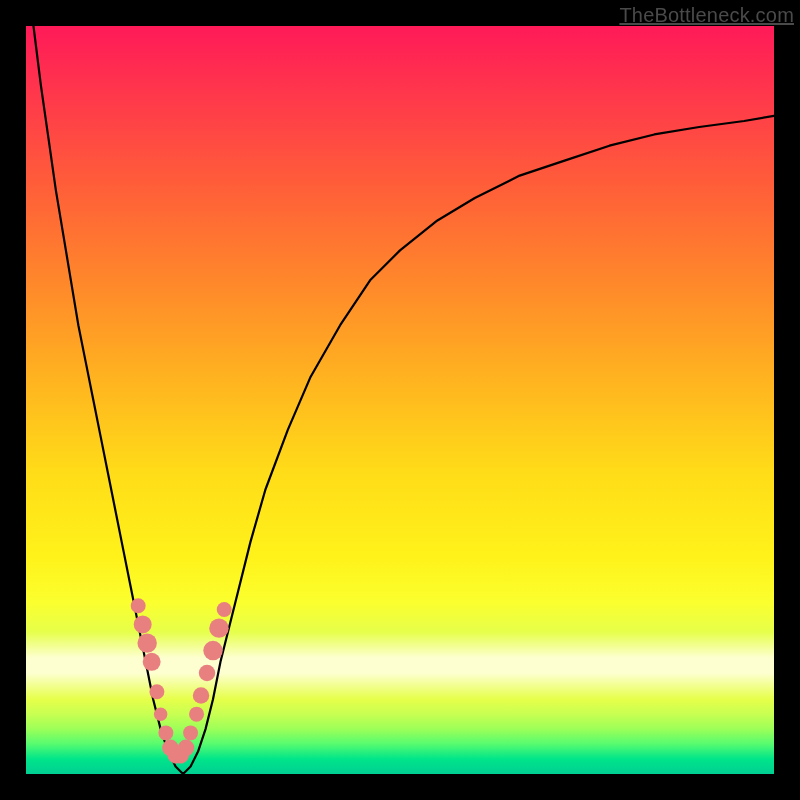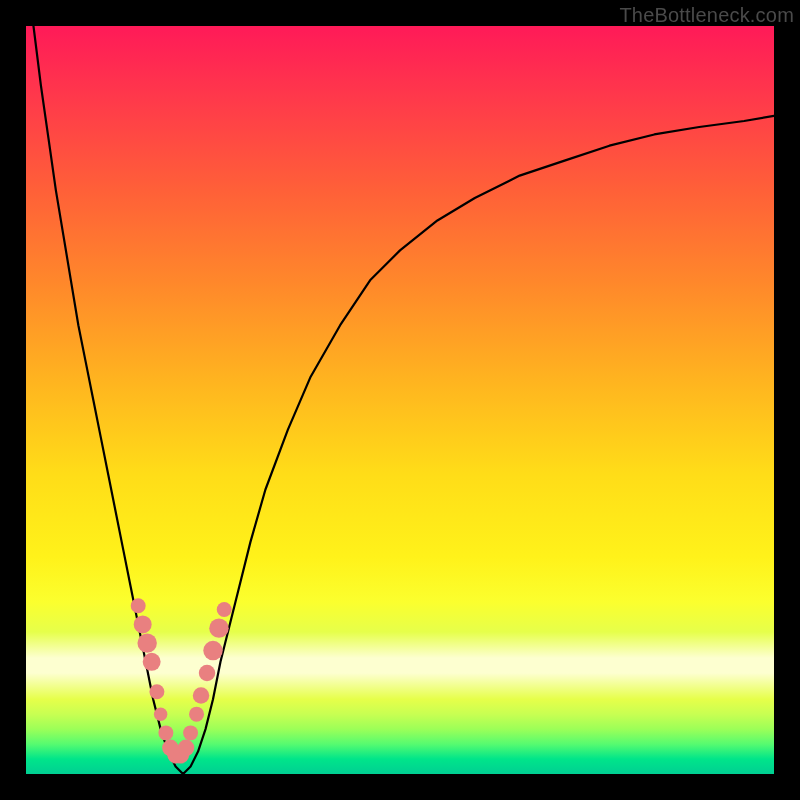--- a/index.html
+++ b/index.html
@@ -63,20 +63,21 @@
   }
   .watermark {
     position: absolute;
     top: 4px;
     right: 6px;
     color: #4a4a4a;
     font-size: 20px;
     font-weight: 400;
     letter-spacing: 0.2px;
     user-select: none;
+    text-decoration: underline;
   }
 </style>
 </head>
 <body>
 
 <div class="frame">
   <div class="plot">
     <svg viewBox="0 0 748 748" preserveAspectRatio="none">
       <path id="curve-path" class="curve" d="M7.48 0.00 L14.96 59.84 L22.44 112.20 L29.92 164.56 L37.40 209.44 L44.88 254.32 L52.36 299.20 L59.84 336.60 L67.32 374.00 L74.80 411.40 L82.28 448.80 L89.76 486.20 L97.24 523.60 L104.72 561.00 L112.20 598.40 L119.68 635.80 L127.16 673.20 L134.64 703.12 L142.12 725.56 L149.60 740.52 L157.08 748.00 L164.56 740.52 L172.04 725.56 L179.52 703.12 L187.00 673.20 L194.48 635.80 L209.44 575.96 L224.40 516.12 L239.36 463.76 L261.80 403.92 L284.24 351.56 L314.16 299.20 L344.08 254.32 L374.00 224.40 L411.40 194.48 L448.80 172.04 L493.68 149.60 L538.56 134.64 L583.44 119.68 L628.32 108.46 L673.20 100.98 L718.08 95.00 L748.00 89.76"></path>
       <g id="dots-group">

